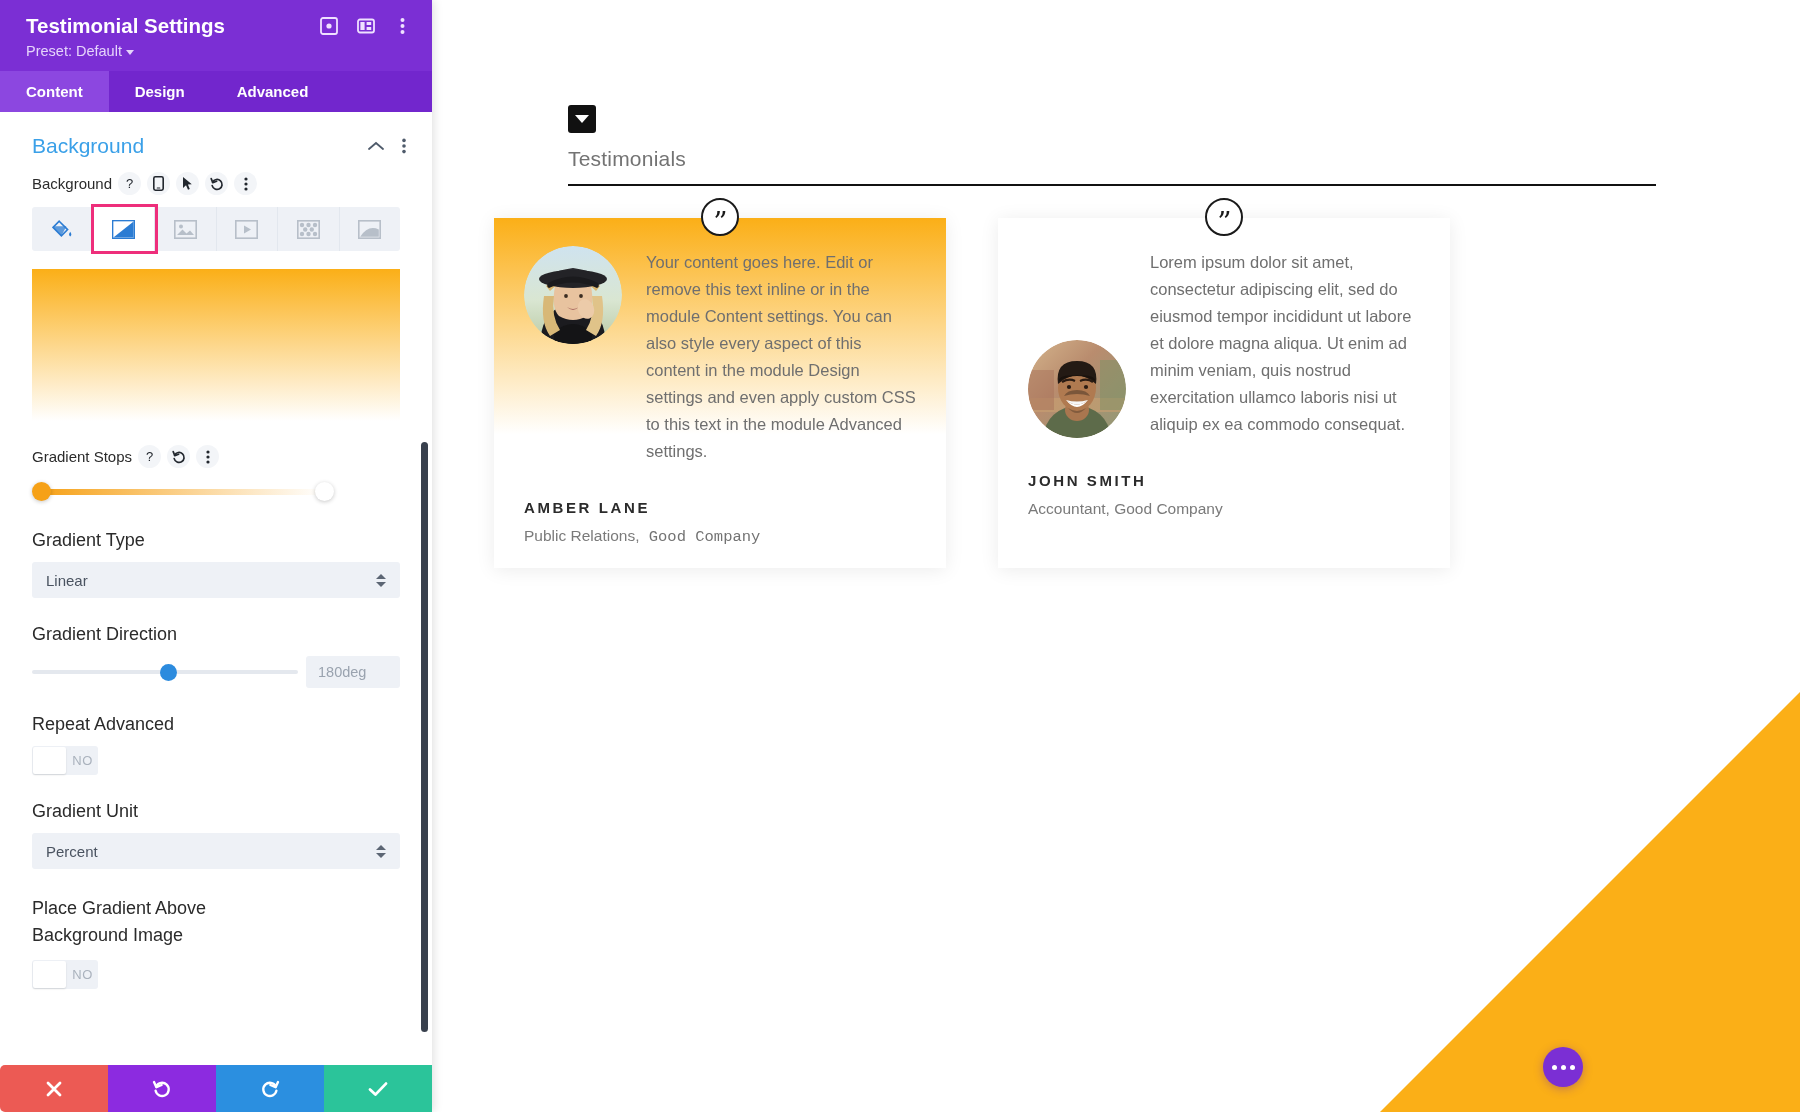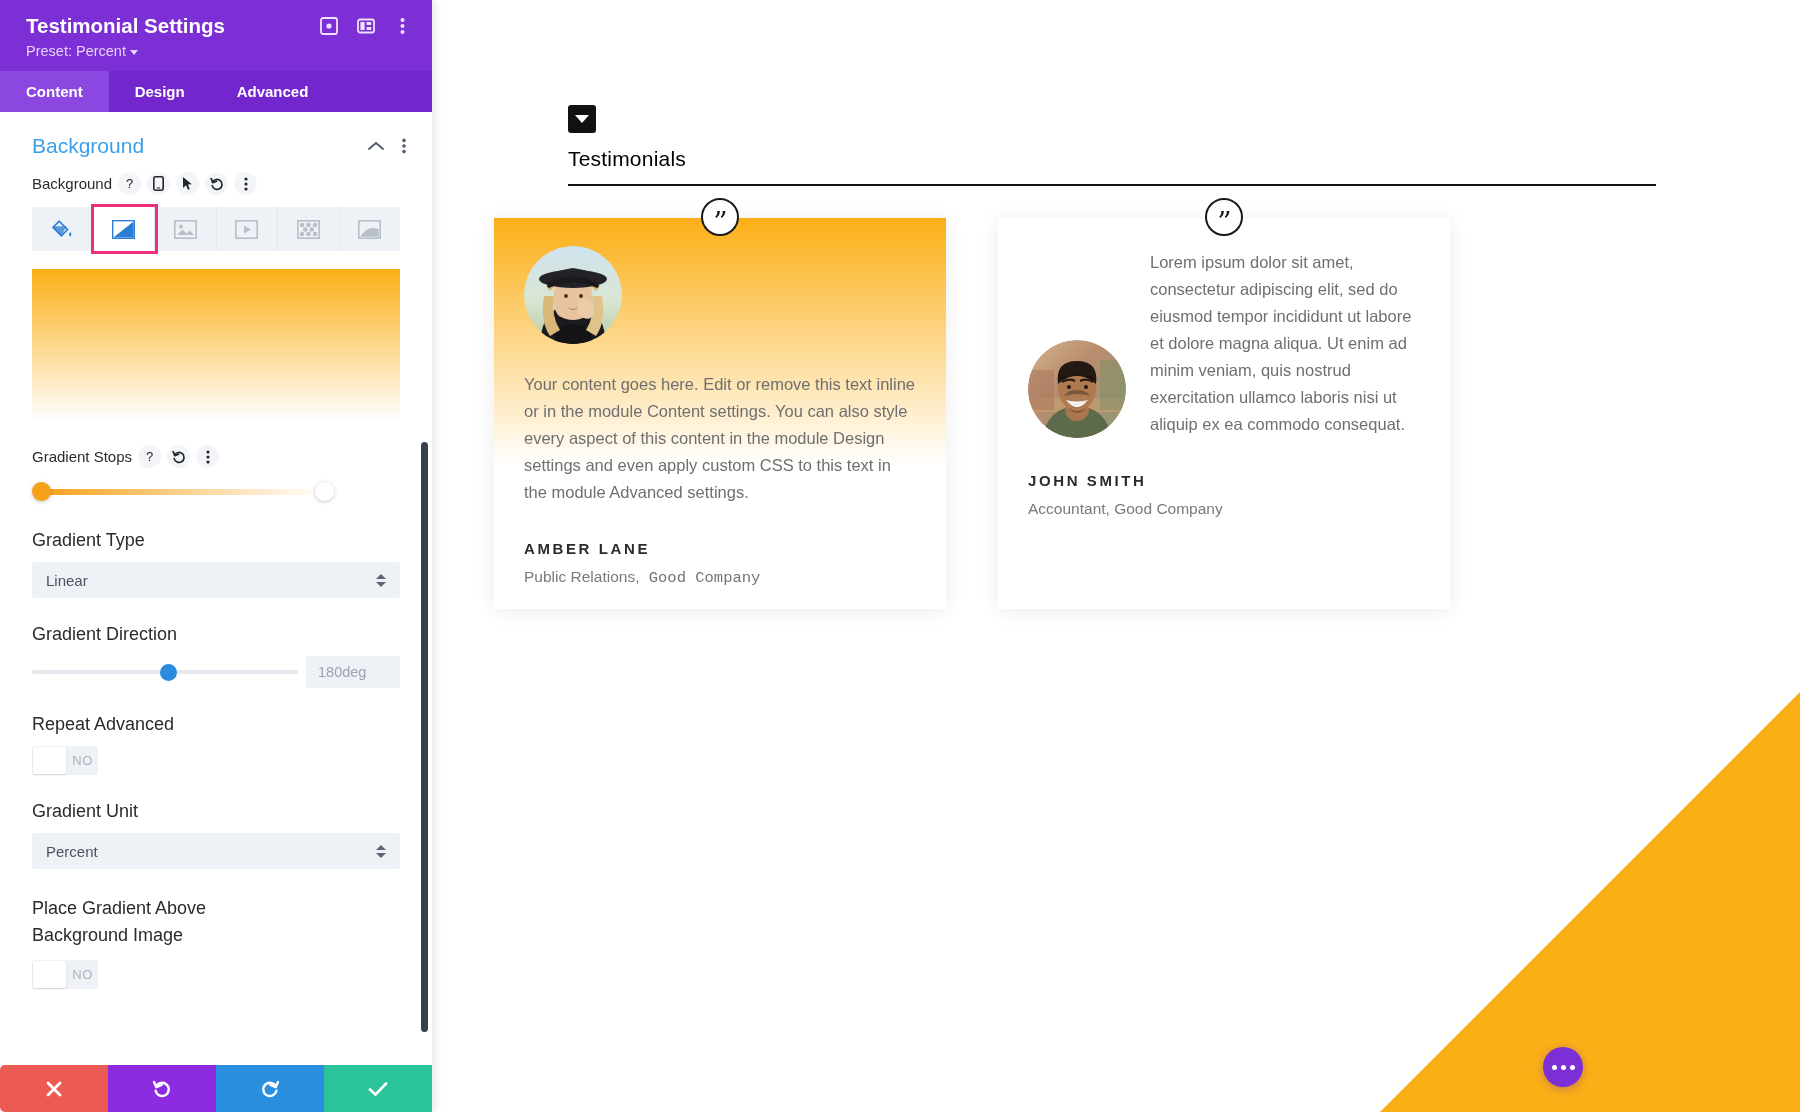--- a/index.html
+++ b/index.html
@@ -45,21 +45,21 @@
   .collapse-chip i {
     display: block;
     width: 0; height: 0;
     border-left: 7px solid transparent;
     border-right: 7px solid transparent;
     border-top: 8px solid #ffffff;
   }
   .section-title {
     margin-top: 14px;
     font-size: 21px;
-    color: #000000;
+    color: #737373;
     font-weight: 400;
     letter-spacing: .2px;
   }
   .section-rule {
     margin-top: 13px;
     height: 2px;
     background: #111111;
   }
 
   
@@ -95,21 +95,20 @@
     letter-spacing: -1px;
   }
   .card-body {
     padding: 28px 30px 34px 30px;
     display: flex;
     gap: 24px;
     min-height: 246px;
   }
   .card-body.grad {
     background: linear-gradient(180deg, #FBAF17 0%, #FFFFFF 77%);
-    flex-direction: column;
   }
   .card-body.plain { background: #ffffff; align-items: flex-end; }
 
   .portrait {
     flex: 0 0 auto;
     width: 98px; height: 98px;
     border-radius: 50%;
     overflow: hidden;
     position: relative;
   }
@@ -519,21 +518,21 @@
         </span>
         <span class="ic">
           <svg width="5" height="18" viewBox="0 0 5 18">
               <circle cx="2.5" cy="3" r="2" fill="#efe1ff"></circle>
               <circle cx="2.5" cy="9" r="2" fill="#efe1ff"></circle>
               <circle cx="2.5" cy="15" r="2" fill="#efe1ff"></circle>
             </svg>
         </span>
       </div>
     </div>
-    <div class="ph-preset"><span>Preset: Percent</span><span class="caret"></span></div>
+    <div class="ph-preset"><span>Preset: Default</span><span class="caret"></span></div>
   </div>
 
   <div class="panel-tabs">
     <div class="tab active">Content</div>
     <div class="tab">Design</div>
     <div class="tab">Advanced</div>
   </div>
 
   <div class="panel-scroll">
 

